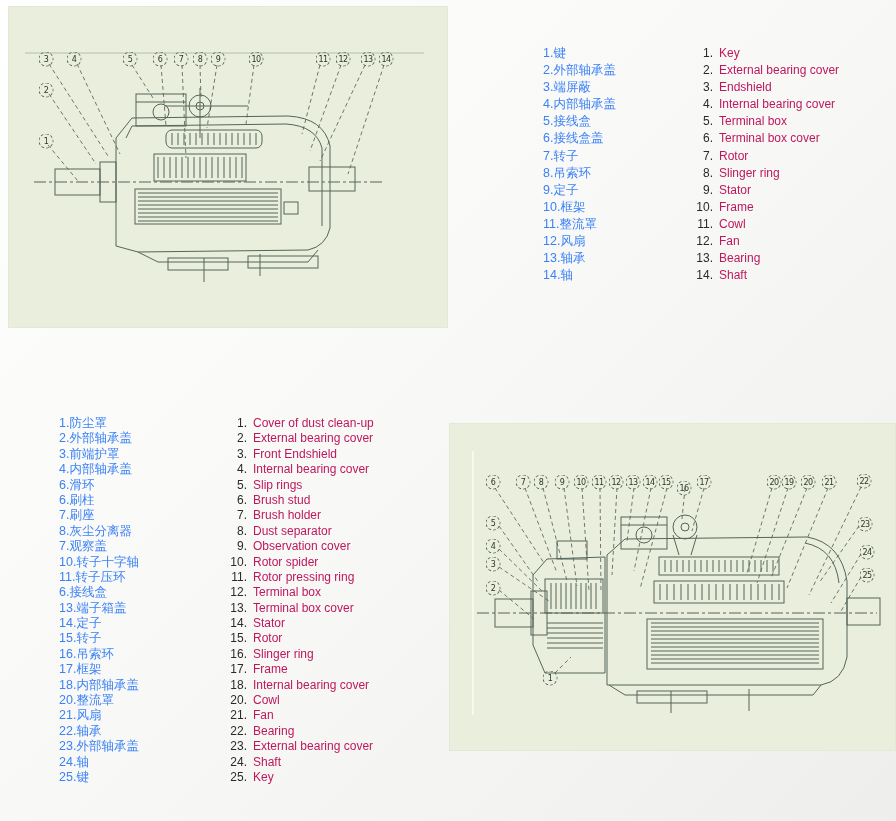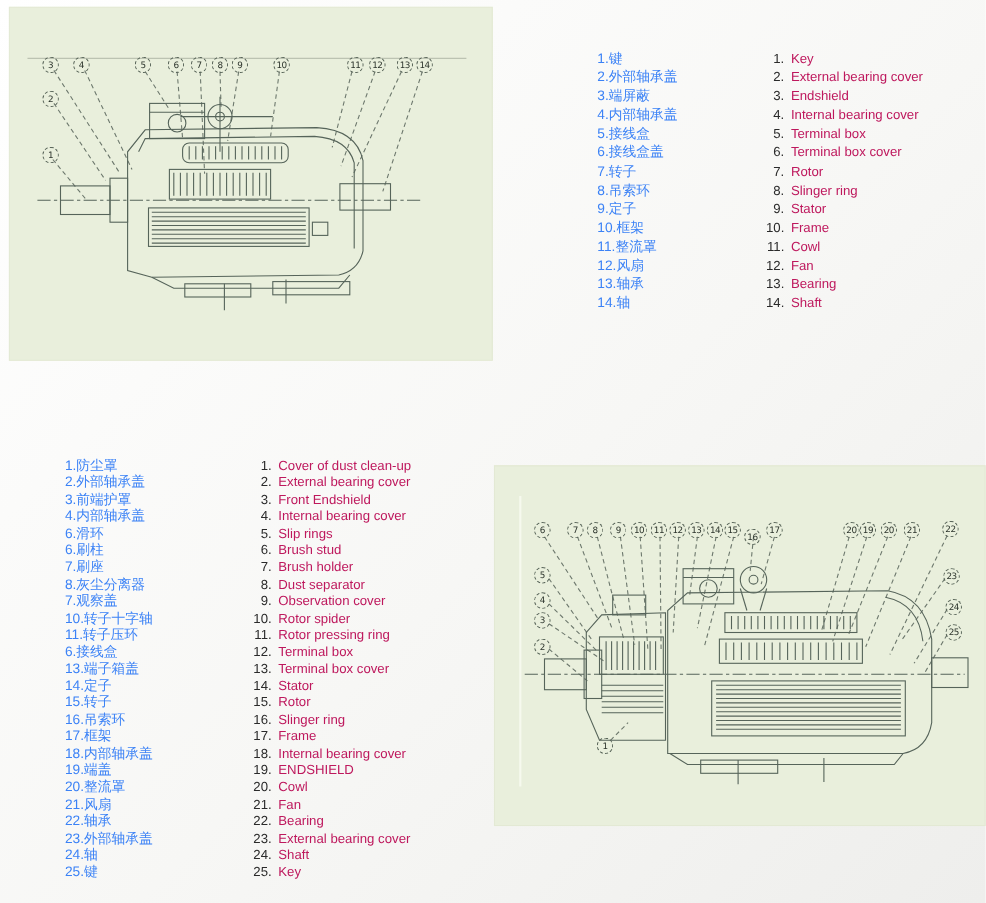--- a/index.html
+++ b/index.html
@@ -255,25 +255,20 @@
     </div>
   <div class="prow">
       <span class="zh">17.框架</span>
       <span class="num">17.</span>
       <span class="en">Frame</span>
     </div>
   <div class="prow">
       <span class="zh">18.内部轴承盖</span>
       <span class="num">18.</span>
       <span class="en">Internal bearing cover</span>
-    </div>
-  <div class="prow">
-      <span class="zh">19.端盖</span>
-      <span class="num">19.</span>
-      <span class="en">ENDSHIELD</span>
     </div>
   <div class="prow">
       <span class="zh">20.整流罩</span>
       <span class="num">20.</span>
       <span class="en">Cowl</span>
     </div>
   <div class="prow">
       <span class="zh">21.风扇</span>
       <span class="num">21.</span>
       <span class="en">Fan</span>

